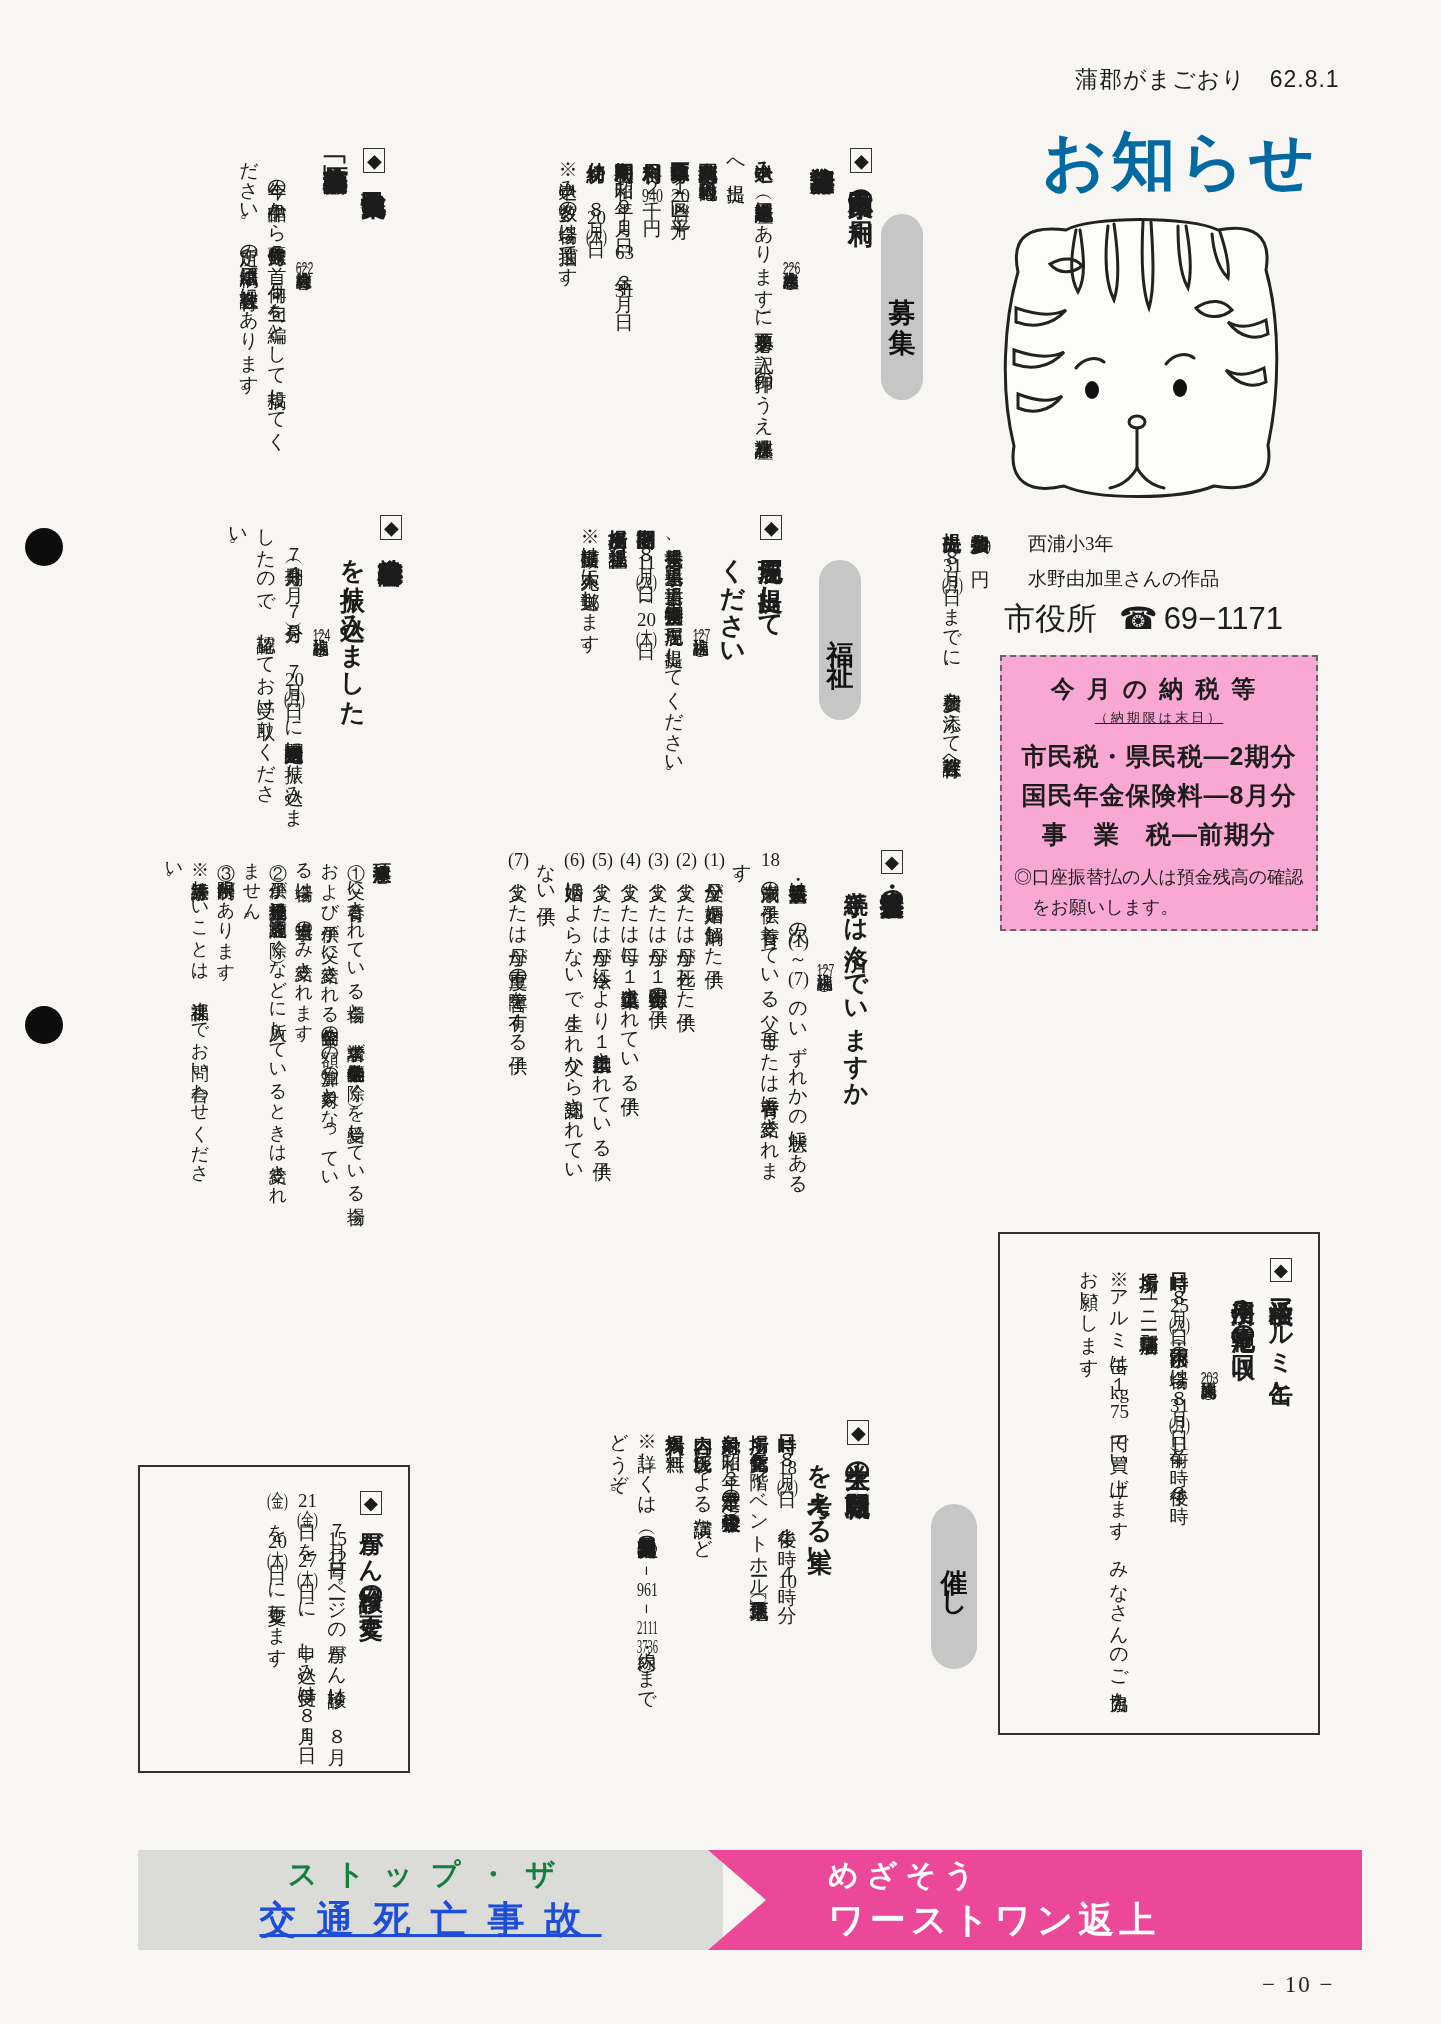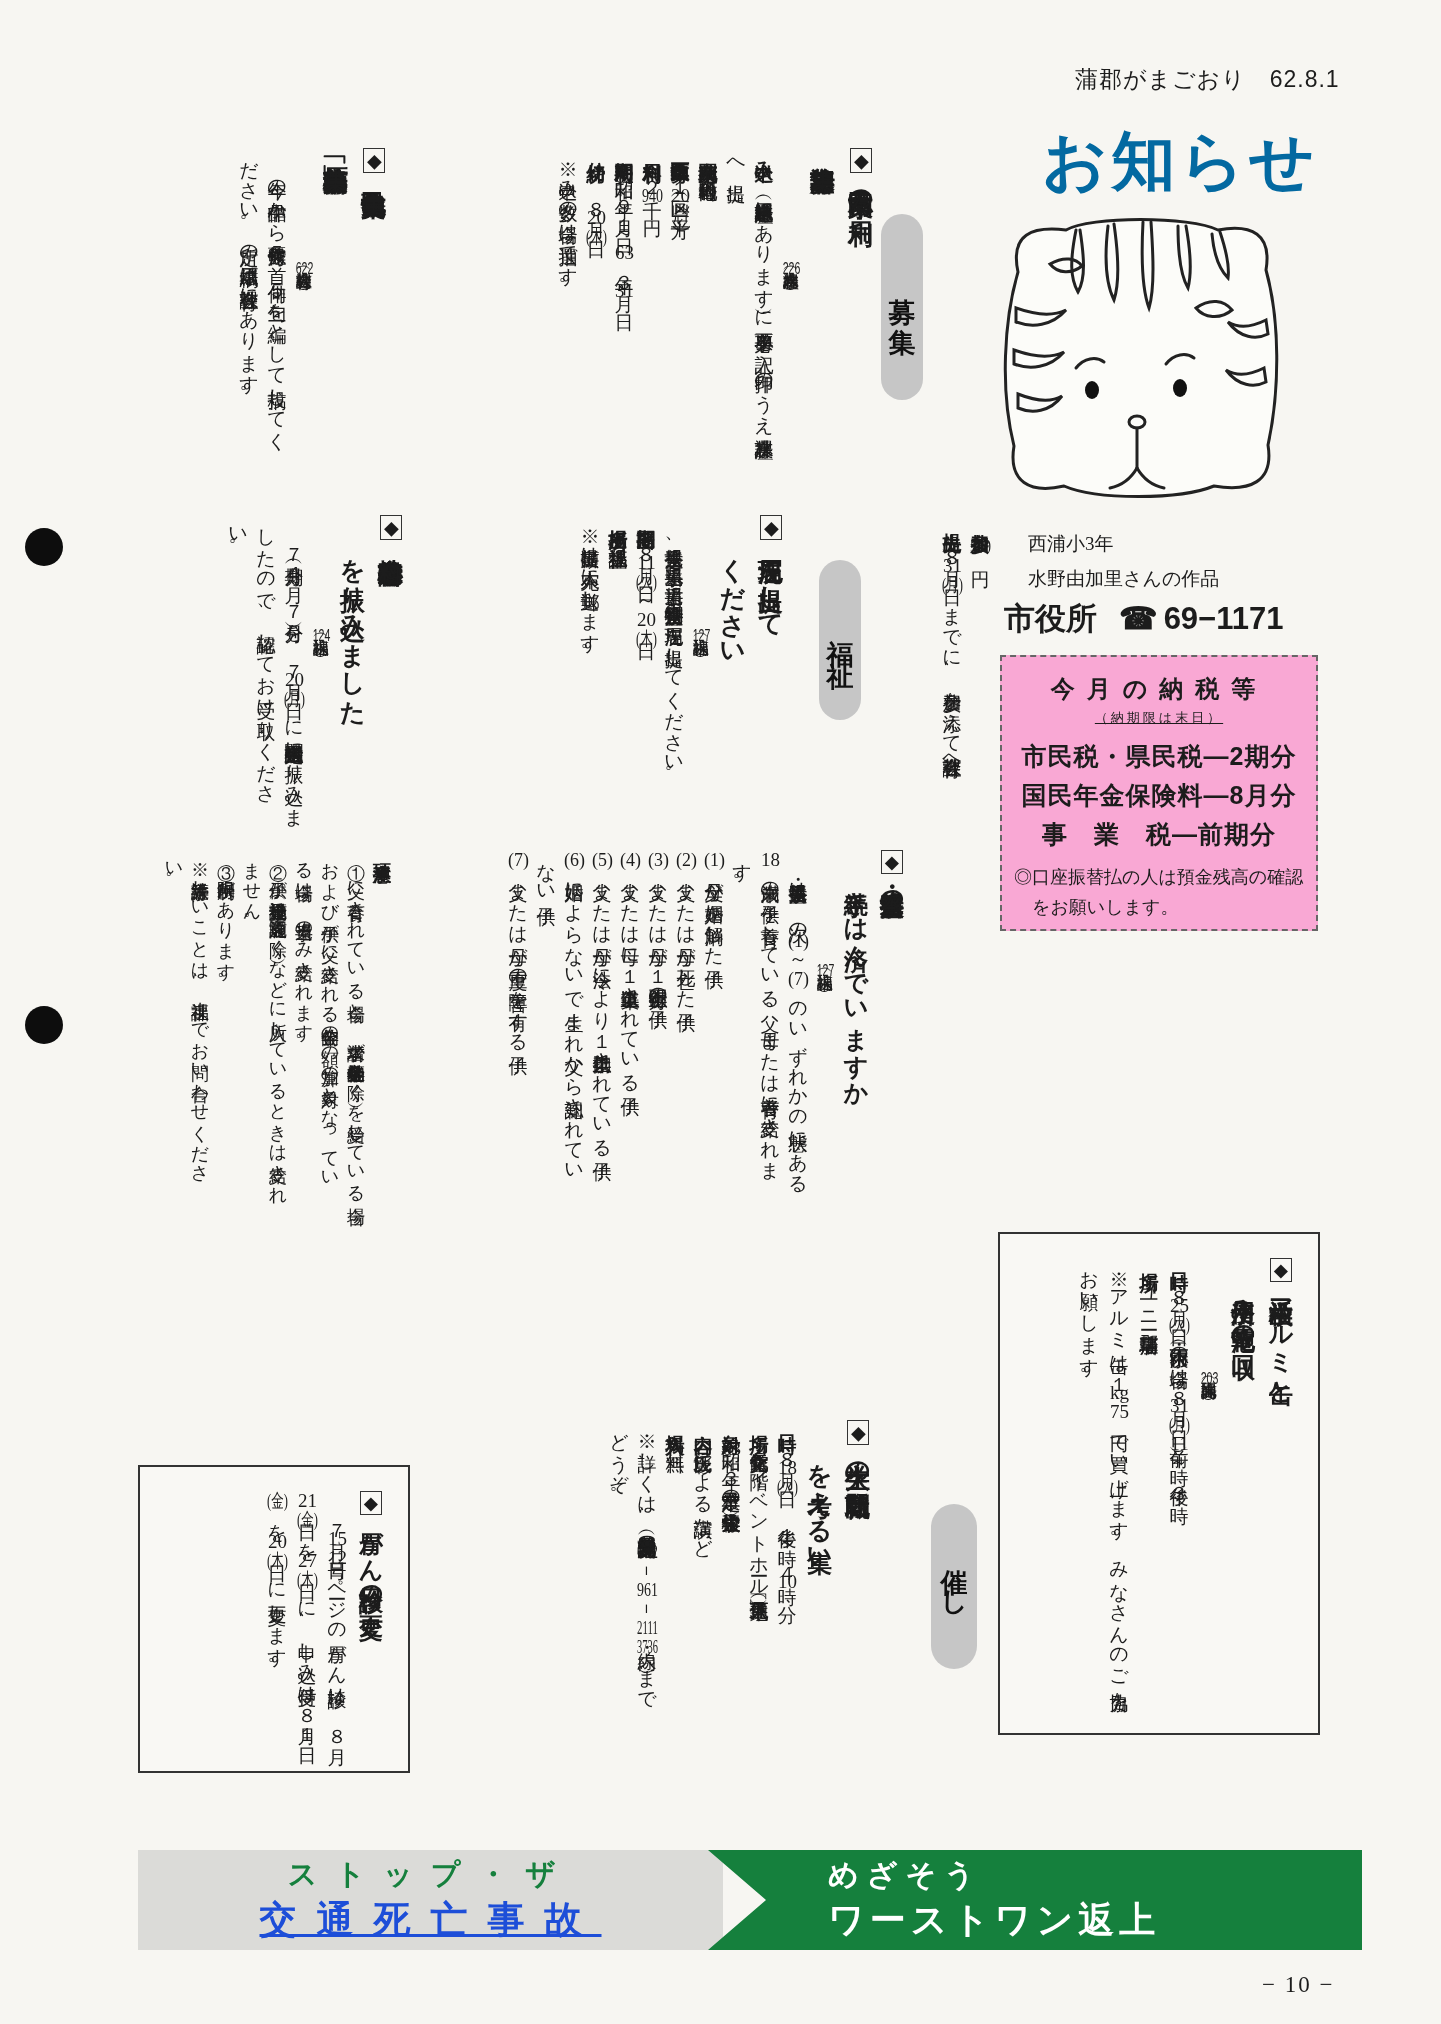--- a/index.html
+++ b/index.html
@@ -8,21 +8,21 @@
   .abs{position:absolute;}
   .v{writing-mode:vertical-rl;text-orientation:mixed;}
   .tcy{text-combine-upright:all;}
 
   
   #issue-date{left:1075px;top:64px;font-size:23px;letter-spacing:1px;font-family:"Liberation Sans",sans-serif;}
   #main-title{left:1042px;top:118px;font-size:64px;font-weight:900;letter-spacing:4px;
               font-family:"Liberation Sans",sans-serif;color:#0369a1;}
   #cat{left:980px;top:200px;}
   #caption{left:1028px;top:526px;font-size:19px;line-height:35px;}
-  #cityhall{left:1004px;top:598px;font-size:31px;font-weight:bold;font-family:"Liberation Sans",sans-serif;}
+  #cityhall{left:1004px;top:598px;font-size:31px;font-weight:normal;font-family:"Liberation Sans",sans-serif;}
   #cityhall .phone-ic{margin:0 6px 0 22px;}
 
   .boxed{border:2px solid #333;background:#f9f8f4;}
   .dashedbox{border:2px dashed #666;background:#f9a8d4;}
 
   #tax-box{left:1000px;top:655px;width:318px;height:276px;text-align:center;padding:0;box-sizing:border-box;}
   .tax-title{font-size:24px;font-weight:bold;letter-spacing:12px;margin-top:16px;font-family:"Liberation Sans",sans-serif;}
   .tax-sub{font-size:13px;letter-spacing:3px;margin:4px 0 10px;text-decoration:underline;}
   .tax-row{font-size:25px;font-weight:bold;line-height:39px;letter-spacing:1px;font-family:"Liberation Sans",sans-serif;}
   .tax-note{font-size:18px;line-height:30px;text-align:left;margin:8px 10px 0 calc(12px + 1em);text-indent:-1em;}
@@ -63,21 +63,21 @@
   .boxtitle .tl{display:block;}
   #gastro-box p,#alu-box p{margin:0;font-size:19px;line-height:30px;}
   #alu-box .dept{font-size:16px;}
 
   
   #banner{left:138px;top:1850px;width:1224px;height:100px;}
   .b-left{position:absolute;left:0;top:0;width:585px;height:100%;background:#dbdbd8;
           display:flex;flex-direction:column;justify-content:center;align-items:center;}
   .bl1{font-family:"Liberation Sans",sans-serif;font-weight:bold;font-size:29px;letter-spacing:18px;color:#15803d;}
   .bl2{font-family:"Liberation Sans",sans-serif;font-weight:bold;font-size:37px;letter-spacing:20px;color:#1d4ed8;text-decoration:underline;}
-  .b-right{position:absolute;left:570px;top:0;width:654px;height:100%;background:#15803d;color:#fff;
+  .b-right{position:absolute;left:570px;top:0;width:654px;height:100%;background:#ec4899;color:#fff;
            display:flex;flex-direction:column;justify-content:center;padding-left:120px;box-sizing:border-box;
            clip-path:polygon(0 0,100% 0,100% 100%,0 100%,58px 50%);}
   .br1{font-family:"Liberation Sans",sans-serif;font-weight:bold;font-size:30px;letter-spacing:8px;}
   .br2{font-family:"Liberation Sans",sans-serif;font-weight:bold;font-size:36px;letter-spacing:5px;}
 
   #page-num{left:1262px;top:1972px;font-size:23px;letter-spacing:2px;}
   .dot{position:absolute;left:25px;width:38px;height:38px;border-radius:50%;background:#0d0d0d;}
   #dot1{top:528px;} #dot2{top:1006px;}
 </style>
 </head>

